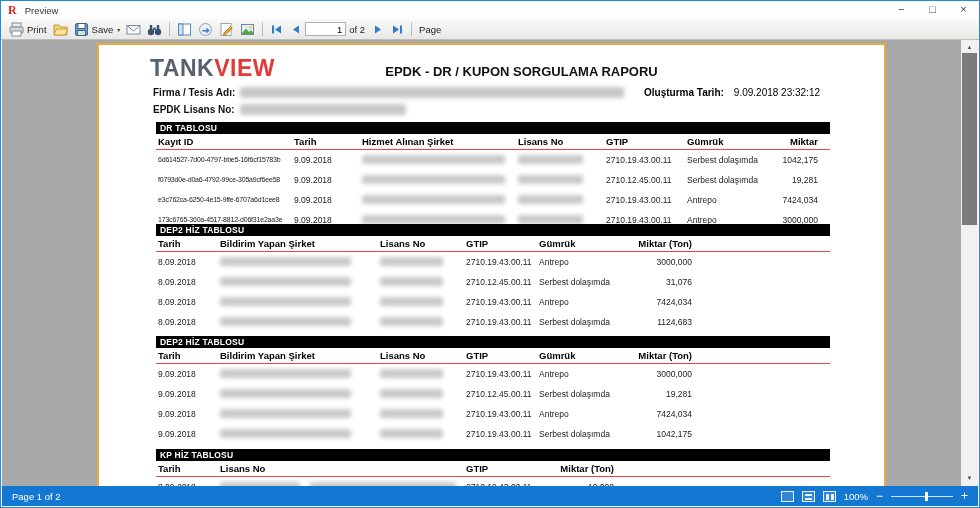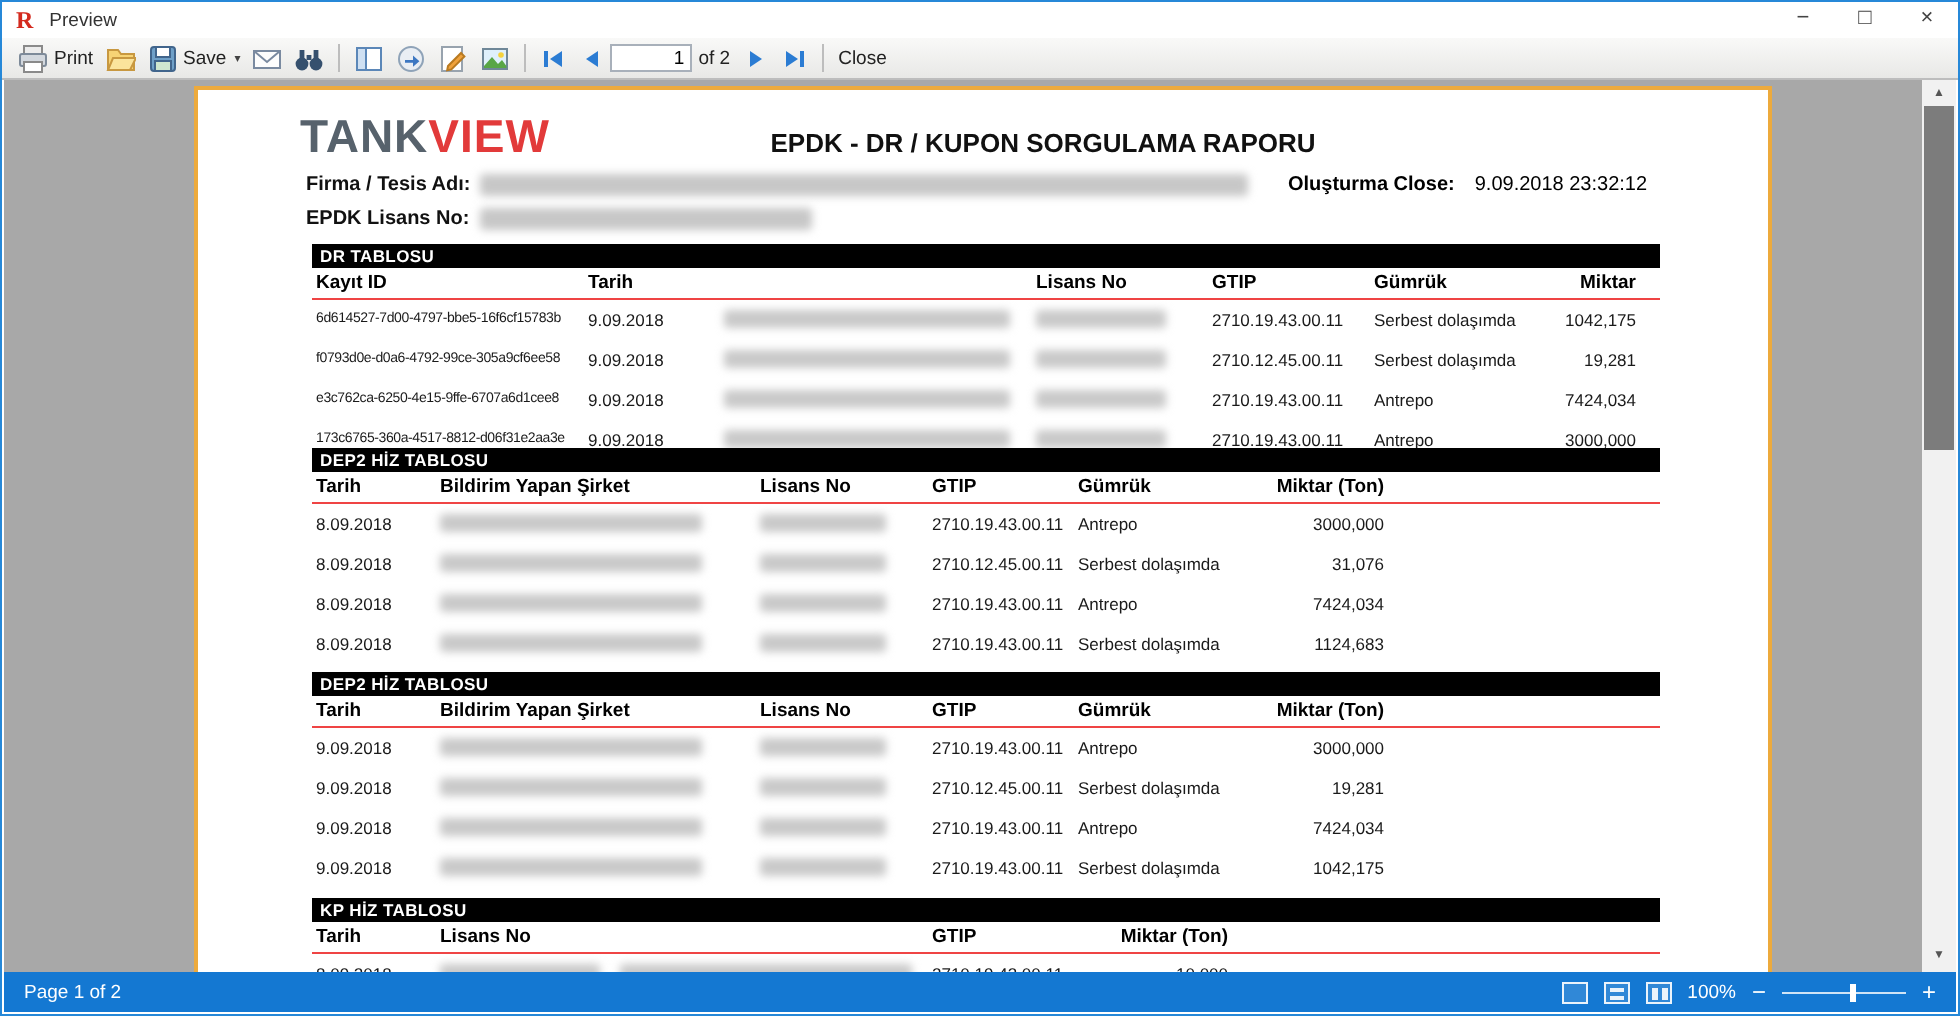--- a/index.html
+++ b/index.html
@@ -191,48 +191,49 @@
     <div class="tb-btn">
       <span class="tb-ico">
           <svg width="13" height="13">
             <path d="M2 2.5 L8 6.5 L2 10.5 z" fill="#2b7cd3"></path>
             <rect x="9" y="2.5" width="2" height="8" fill="#2b7cd3"></rect>
           </svg>
         </span>
     </div>
     <div class="sep"></div>
     <div class="tb-btn">
-      <span>Close</span>
+      <span>Page</span>
     </div>
   </div>
 
   <div class="content">
     <div class="page">
       <div class="logo">
         <span class="p1">TANK</span><span class="p2">VIEW</span>
       </div>
       <div class="rtitle">EPDK - DR / KUPON SORGULAMA RAPORU</div>
 
       <div class="flabel" style="left:54px;top:42px;">Firma / Tesis Adı:</div>
       <div class="blurbar" style="left:141px;top:42px;width:384px;height:11px;"></div>
 
       <div class="created">
-        <span class="cl">Oluşturma Close:</span>
+        <span class="cl">Oluşturma Tarih:</span>
         <span class="cv">9.09.2018 23:32:12</span>
       </div>
 
       <div class="flabel" style="left:54px;top:59px;">EPDK Lisans No:</div>
       <div class="blurbar" style="left:141px;top:59px;width:166px;height:11px;"></div>
 
       <div id="tables-root">
           <div class="rtable" style="top: 77px; text-decoration: underline;">
             <div class="tbar">DR TABLOSU</div>
             <div class="thead">
               <div class="cell" style="left: 2px; width: 136px;">Kayıt ID</div>
               <div class="cell" style="left: 138px; width: 64px;">Tarih</div>
+              <div class="cell" style="left: 206px; width: 152px;">Hizmet Alınan Şirket</div>
               <div class="cell" style="left: 362px; width: 86px;">Lisans No</div>
               <div class="cell" style="left: 450px; width: 80px;">GTIP</div>
               <div class="cell" style="left: 531px; width: 94px;">Gümrük</div>
               <div class="cell right" style="left: 566px; width: 96px;">Miktar</div>
             </div>
             <div class="trow">
               <div class="cell tiny" style="left: 2px; width: 136px;">6d614527-7d00-4797-bbe5-16f6cf15783b</div>
               <div class="cell" style="left: 138px; width: 64px;">9.09.2018</div>
               <div class="cellblur" style="left: 206px; width: 143px;"></div>
               <div class="cellblur" style="left: 362px; width: 65px;"></div>

